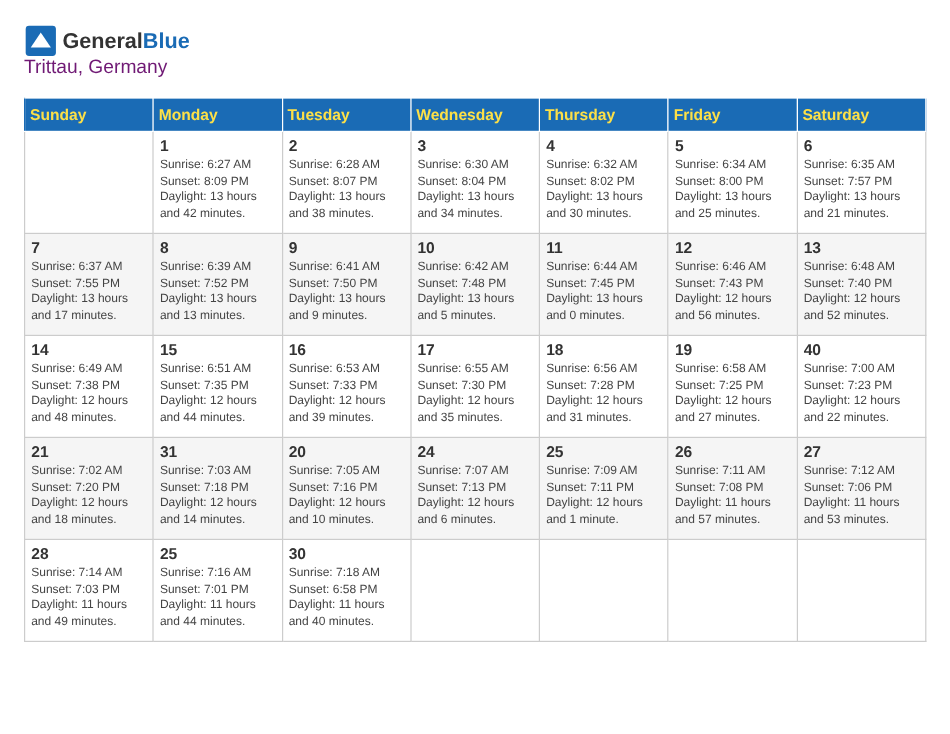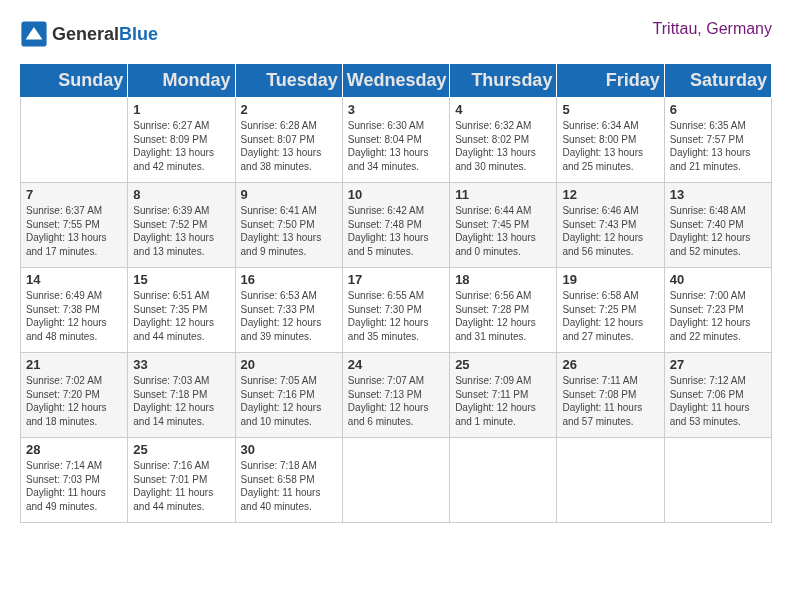--- a/index.html
+++ b/index.html
@@ -8,20 +8,21 @@
       background: #fff;
       width: 792px;
       min-height: 612px;
       padding: 20px;
     }
     .header {
       display: flex;
       justify-content: space-between;
       align-items: flex-start;
       margin-bottom: 15px;
+      flex-direction: column;
     }
     .logo {
       display: flex;
       align-items: center;
       gap: 4px;
     }
     .logo-icon {
       width: 28px;
       height: 28px;
     }
@@ -37,25 +38,25 @@
       font-size: 16px;
       color: #701a75;
     }
     table {
       width: 100%;
       border-collapse: collapse;
       table-layout: fixed;
     }
     th {
       background-color: #1a6bb5;
-      color: #e5e5e5;
-      font-size: 18px;
+      color: #fde047;
+      font-size: 13px;
       font-weight: bold;
       padding: 6px 4px;
-      text-align: right;
+      text-align: left;
       border: 1px solid #fff;
     }
     td {
       border: 1px solid #ccc;
       vertical-align: top;
       padding: 4px 5px;
       font-size: 10.5px;
       color: #333;
       height: 85px;
     }
@@ -200,21 +201,21 @@
           <span class="day-num">40</span>
           <div class="day-info">Sunrise: 7:00 AM<br>Sunset: 7:23 PM<br>Daylight: 12 hours and 22 minutes.</div>
         </td>
       </tr>
       <tr>
         <td>
           <span class="day-num">21</span>
           <div class="day-info">Sunrise: 7:02 AM<br>Sunset: 7:20 PM<br>Daylight: 12 hours and 18 minutes.</div>
         </td>
         <td>
-          <span class="day-num">33</span>
+          <span class="day-num">31</span>
           <div class="day-info">Sunrise: 7:03 AM<br>Sunset: 7:18 PM<br>Daylight: 12 hours and 14 minutes.</div>
         </td>
         <td>
           <span class="day-num">20</span>
           <div class="day-info">Sunrise: 7:05 AM<br>Sunset: 7:16 PM<br>Daylight: 12 hours and 10 minutes.</div>
         </td>
         <td>
           <span class="day-num">24</span>
           <div class="day-info">Sunrise: 7:07 AM<br>Sunset: 7:13 PM<br>Daylight: 12 hours and 6 minutes.</div>
         </td>

